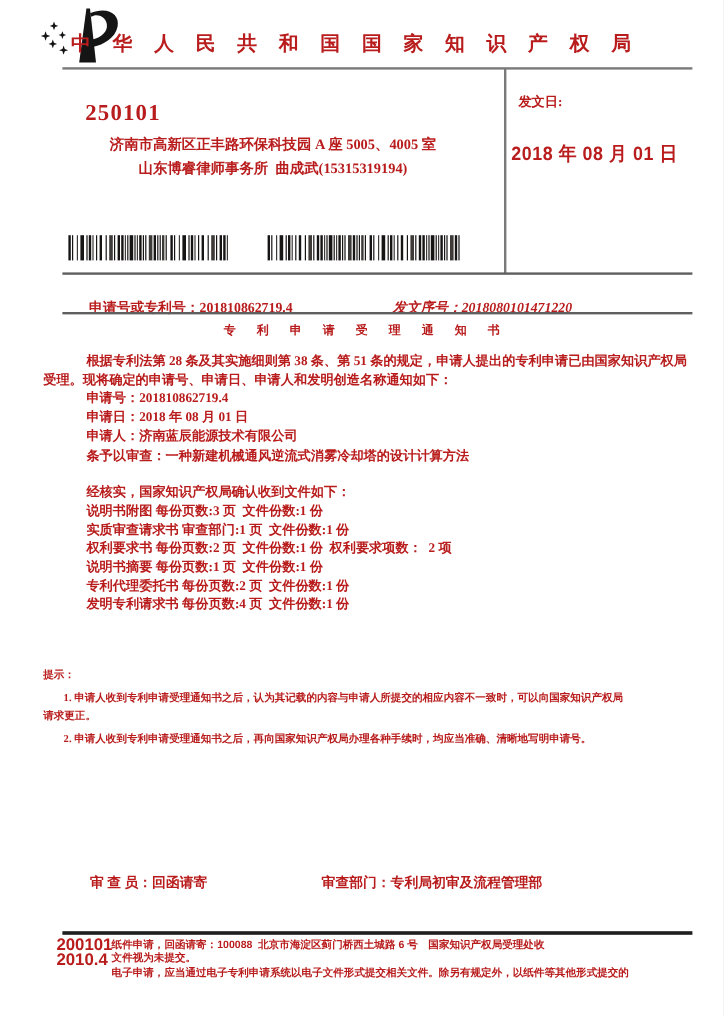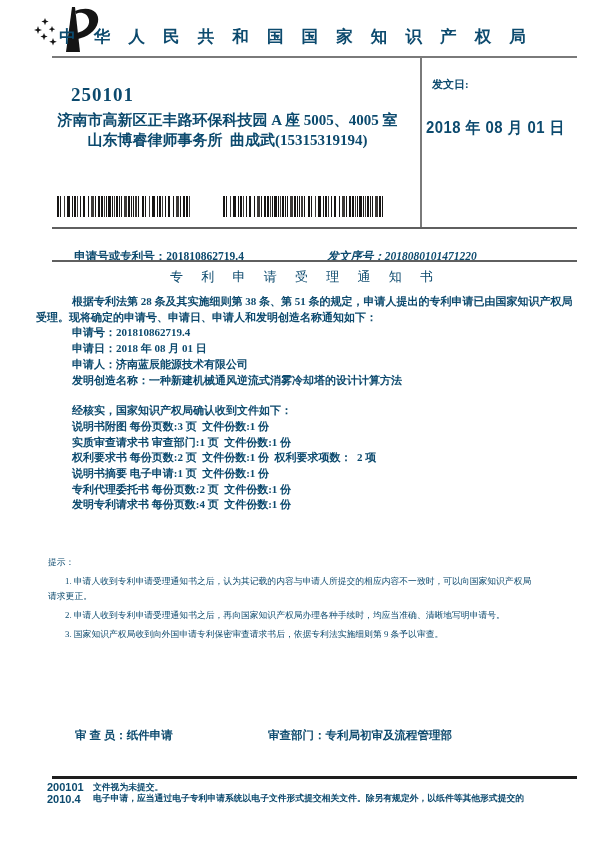--- a/index.html
+++ b/index.html
@@ -1,70 +1,70 @@
 <!DOCTYPE html>
 <html><head>
 <meta charset="utf-8">
 <style>
   html,body{margin:0;padding:0;background:#e8e8e8;}
   .page{
     position:relative;width:603px;height:847px;margin:0 auto;background:#ffffff;
-    font-family:"Liberation Serif","DejaVu Serif",serif;color:#0c4a6e;overflow:hidden;
+    font-family:"Liberation Serif","DejaVu Serif",serif;color:#b91c1c;overflow:hidden;
   }
   .pre{white-space:pre-wrap;}
   
   .logo{position:absolute;left:32px;top:5px;width:80px;height:52px;}
   .authority{
     position:absolute;left:0;right:18px;top:26px;text-align:center;
     font-size:16.5px;font-weight:700;letter-spacing:7px;text-indent:7px;
   }
   .rule{position:absolute;background:#6f6f6f;}
   .rule-top{left:52px;top:56px;width:525px;height:2px;background:#7a7a7a;}
   .vline{position:absolute;left:420px;top:57px;width:2px;height:171px;background:#7a7a7a;}
   .postal{position:absolute;left:71px;top:84px;font-size:19px;font-weight:700;letter-spacing:1px;}
   .addr{position:absolute;left:55px;top:110px;width:345px;text-align:center;
-    font-size:15px;font-weight:600;line-height:20px;}
+    font-size:12px;font-weight:600;line-height:20px;}
   .issue-label{position:absolute;left:432px;top:77px;font-size:11px;font-weight:700;}
   .issue-date{
     position:absolute;left:426px;top:118px;font-size:16px;font-weight:700;
     font-family:"Liberation Sans","DejaVu Sans",sans-serif;letter-spacing:0.5px;
     transform:scaleX(.93);transform-origin:left center;
   }
   
   .barcode{position:absolute;top:196px;height:21px;font-size:0;line-height:0;}
   .bc1{left:57px;width:136px;}
   .bc2{left:223px;width:162px;}
   .barcode i{display:inline-block;height:21px;vertical-align:top;}
   
   .rule-m1{left:52px;top:227px;width:525px;height:2px;background:#5f5f5f;}
   .refrow{position:absolute;left:0;top:237px;width:603px;font-size:11.5px;font-weight:700;}
   .ref-app{position:absolute;left:57px;top:0;}
   .ref-serial{position:absolute;left:310px;top:0;font-style:italic;}
   .rule-m2{left:52px;top:260px;width:525px;height:2px;background:#5f5f5f;}
   .doc-title{
     position:absolute;left:0;right:0;top:268px;text-align:center;
-    font-size:13px;font-weight:400;letter-spacing:7.5px;text-indent:7.5px;
+    font-size:10px;font-weight:700;letter-spacing:7.5px;text-indent:7.5px;
   }
   
   .docbody{position:absolute;left:36px;top:294px;width:541px;font-size:11px;font-weight:600;line-height:15.7px;}
   .line{white-space:pre-wrap;}
   .ind{padding-left:36px;}
   .gap{height:15px;}
   
-  .hints{position:absolute;left:36px;top:555px;width:541px;font-size:8.8px;font-weight:400;line-height:15px;margin-left:12px;}
+  .hints{position:absolute;left:36px;top:555px;width:541px;font-size:8.8px;font-weight:700;line-height:15px;}
   .hind{padding-left:17px;}
   .hgap{margin-top:4px;}
   
   .sig{position:absolute;left:0;top:728px;width:603px;font-size:11.5px;font-weight:700;}
   .sig-ex{position:absolute;left:75px;top:0;}
   .sig-dep{position:absolute;left:268px;top:0;}
   
   .rule-bottom{left:52px;top:776px;width:525px;height:2.5px;background:#1e1e1e;}
   .foot{font-family:"Liberation Sans","DejaVu Sans",sans-serif;font-weight:700;}
-  .foot-codes{position:absolute;left:47px;top:782px;font-size:11px;line-height:11.6px;}
+  .foot-codes{position:absolute;left:47px;top:782px;font-size:14px;line-height:11.6px;}
   .foot-text{position:absolute;left:93px;top:782px;width:492px;font-size:8.8px;line-height:11.3px;}
 </style>
 </head>
 <body>
 
 <div class="page">
 
   <svg class="logo" viewBox="0 0 80 52" aria-hidden="true">
     <polygon points="40,2 43,2 48,47 34,47" fill="#151515"></polygon>
     <path d="M43,6 C58,0 68,7 66,17 C64,27 54,32 46,34 L45,28 C53,26 58,21 57,15 C56,8 48,6 44,9 Z" fill="#151515"></path>
@@ -104,47 +104,47 @@
   <div class="rule rule-m2"></div>
 
   <div class="doc-title pre">专 利 申 请 受 理 通 知 书</div>
 
   <div class="docbody">
     <div class="line ind">根据专利法第 28 条及其实施细则第 38 条、第 51 条的规定，申请人提出的专利申请已由国家知识产权局</div>
     <div class="line">受理。现将确定的申请号、申请日、申请人和发明创造名称通知如下：</div>
     <div class="line ind"><span>申请号：</span><span>201810862719.4</span></div>
     <div class="line ind"><span>申请日：</span><span>2018 年 08 月 01 日</span></div>
     <div class="line ind"><span>申请人：</span><span>济南蓝辰能源技术有限公司</span></div>
-    <div class="line ind"><span>发明创造名称：</span><span>一种新建机械通风逆流式消雾冷却塔的设计计算方法</span></div>
+    <div class="line ind"><span>条予以审查：</span><span>一种新建机械通风逆流式消雾冷却塔的设计计算方法</span></div>
     <div class="gap"></div>
     <div class="line ind">经核实，国家知识产权局确认收到文件如下：</div>
     <div class="line ind">说明书附图 每份页数:3 页  文件份数:1 份</div>
     <div class="line ind">实质审查请求书 审查部门:1 页  文件份数:1 份</div>
     <div class="line ind">权利要求书 每份页数:2 页  文件份数:1 份  权利要求项数：  2 项</div>
-    <div class="line ind">说明书摘要 电子申请:1 页  文件份数:1 份</div>
+    <div class="line ind">说明书摘要 每份页数:1 页  文件份数:1 份</div>
     <div class="line ind">专利代理委托书 每份页数:2 页  文件份数:1 份</div>
     <div class="line ind">发明专利请求书 每份页数:4 页  文件份数:1 份</div>
   </div>
 
   <div class="hints">
     <div class="line">提示：</div>
     <div class="line hind hgap">1. 申请人收到专利申请受理通知书之后，认为其记载的内容与申请人所提交的相应内容不一致时，可以向国家知识产权局</div>
     <div class="line">请求更正。</div>
     <div class="line hind hgap">2. 申请人收到专利申请受理通知书之后，再向国家知识产权局办理各种手续时，均应当准确、清晰地写明申请号。</div>
-    <div class="line hind hgap">3. 国家知识产权局收到向外国申请专利保密审查请求书后，依据专利法实施细则第 9 条予以审查。</div>
   </div>
 
   <div class="sig">
-    <div class="sig-ex pre"><span>审 查 员：</span><span>纸件申请</span></div>
+    <div class="sig-ex pre"><span>审 查 员：</span><span>回函请寄</span></div>
     <div class="sig-dep pre"><span>审查部门：</span><span>专利局初审及流程管理部</span></div>
   </div>
 
   <div class="rule rule-bottom"></div>
   <div class="foot foot-codes">
     <div>200101</div>
     <div>2010.4</div>
   </div>
   <div class="foot foot-text">
+    <div class="pre">纸件申请，回函请寄：100088  北京市海淀区蓟门桥西土城路 6 号　国家知识产权局受理处收</div>
     <div class="pre">文件视为未提交。</div>
     <div class="pre">电子申请，应当通过电子专利申请系统以电子文件形式提交相关文件。除另有规定外，以纸件等其他形式提交的</div>
   </div>
 
 </div>
 
 </body></html>

